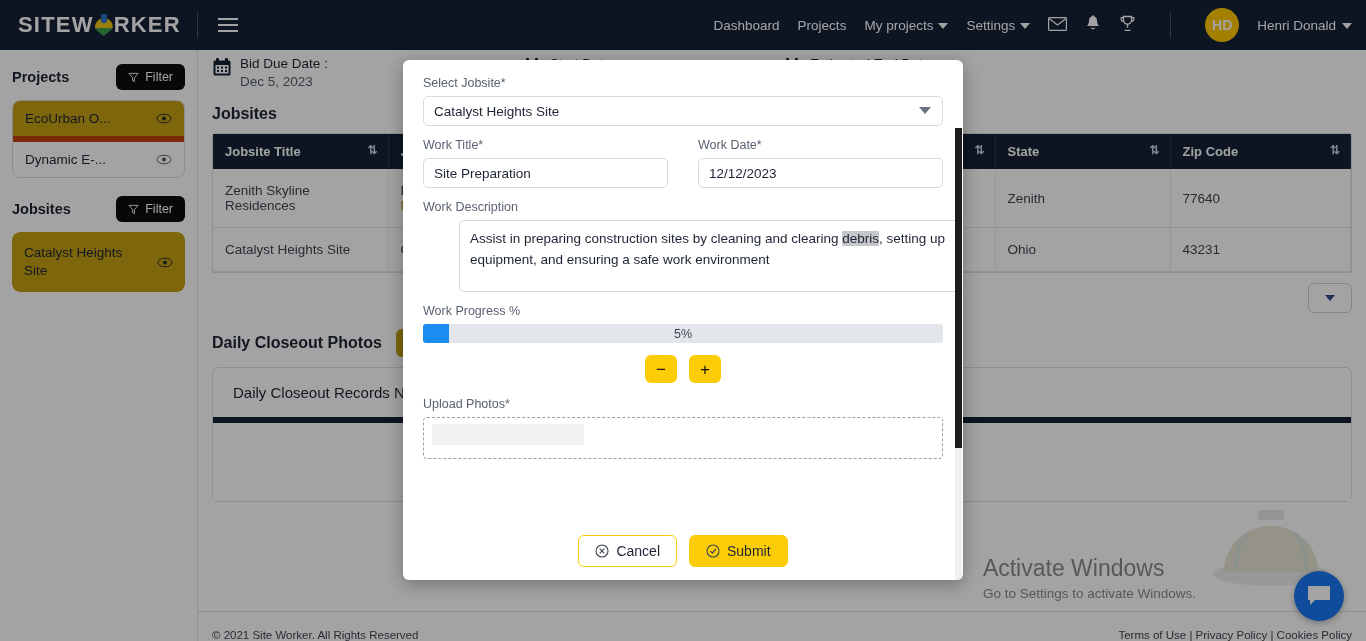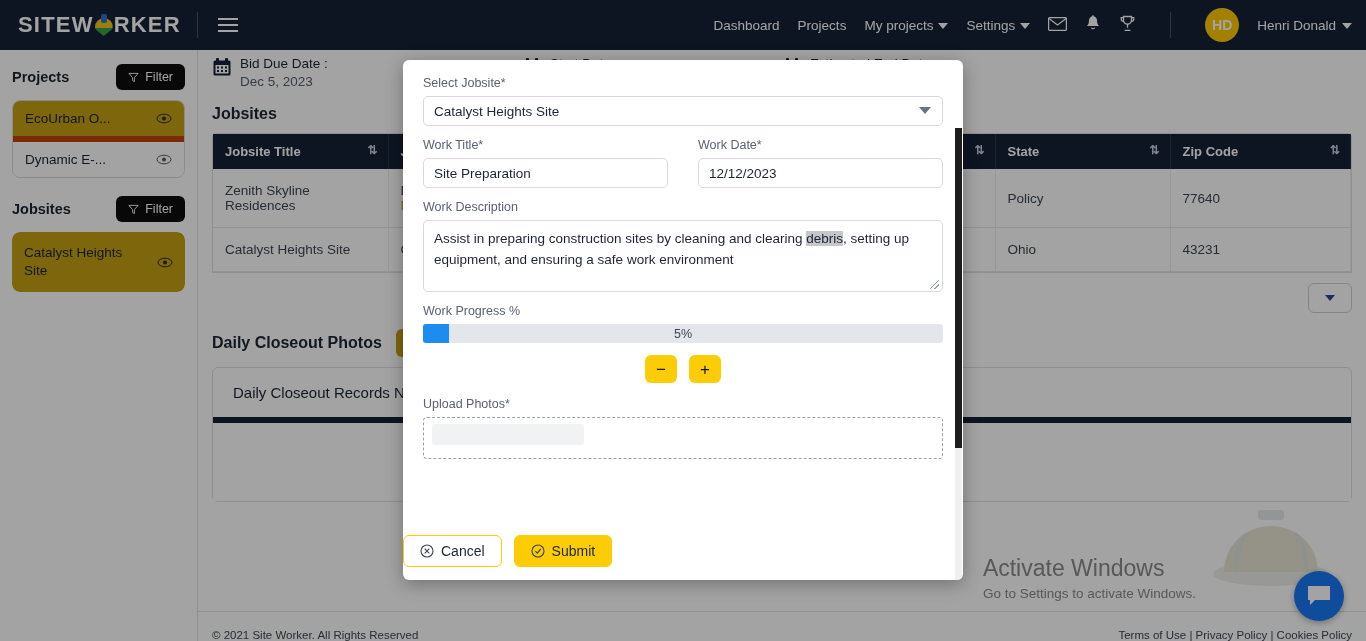--- a/index.html
+++ b/index.html
@@ -166,20 +166,21 @@
   .selwrap .chev {
     position:absolute; right: 12px; top: 11px; width:0;height:0;
     border-left:6px solid transparent;border-right:6px solid transparent;border-top:7px solid #6b7280;
   }
   .row2 { display:flex; gap: 30px; margin-top: 12px; }
   .row2 > div { flex: 1; }
   .ta-static {
     width:100%; height: 72px; border:1px solid #d6d9de; border-radius: 5px;
     font-size: 13.5px; color:#1d2433; padding: 8px 10px; line-height: 1.55; background:#fff;
     position:relative;
+    margin-left:36px;
   }
   .ta-static .sel { background:#c5c7ca; }
   .resize-grip {
     position:absolute; right: 3px; bottom: 2px; width: 9px; height: 9px;
     background:
       linear-gradient(135deg, transparent 45%, #9aa0a6 45%, #9aa0a6 55%, transparent 55%),
       linear-gradient(135deg, transparent 70%, #9aa0a6 70%, #9aa0a6 80%, transparent 80%);
   }
   .progbar {
     width:100%; height: 19px; background:#e3e6ea; border-radius: 3px; position:relative; overflow:hidden;
@@ -195,21 +196,21 @@
     font-size: 17px; color:#111; cursor:pointer; line-height: 1; display:flex;align-items:center;justify-content:center;
   }
   .dropzone {
     border: 1px dashed #9aa0a6; border-radius: 4px; height: 42px; padding: 6px 8px; background:#fff;
   }
   .file-ghost { width: 152px; height: 21px; background:#f1f2f3; border-radius:2px; }
 
   
   .modal-actions {
     position:absolute; left: 0; bottom: 0; width: 100%; height: 58px;
-    display:flex; align-items:center; gap: 12px; background: transparent;
+    display:flex; align-items:center; justify-content:center; gap: 12px; background: transparent;
   }
   .btn {
     height: 32px; border-radius: 6px; font-size: 14px; display:flex; align-items:center;
     gap: 7px; padding: 0 16px; cursor:pointer; font-family:"Liberation Sans", sans-serif;
   }
   .btn-cancel { background:#fff; border:1px solid #fccd06; color:#1d2433; }
   .btn-submit { background:#fccd06; border:1px solid #fccd06; color:#1d2433; }
 
   .modal-scroll {
     position:absolute; right: 1px; top: 68px; width: 7px; height: 452px; background:#f0f0f0; z-index: 22;
@@ -401,21 +402,21 @@
             </tr>
           </thead>
           <tbody>
             <tr>
               <td class="link">Zenith Skyline Residences</td>
               <td>
                 <span>En…</span>
                 <span class="more-link">More</span>
               </td>
               <td>…hur</td>
-              <td>Policy</td>
+              <td>Zenith</td>
               <td>77640</td>
             </tr>
             <tr>
               <td class="link">Catalyst Heights Site</td>
               <td>Ca…</td>
               <td>…us</td>
               <td>Ohio</td>
               <td>43231</td>
             </tr>
           </tbody>

